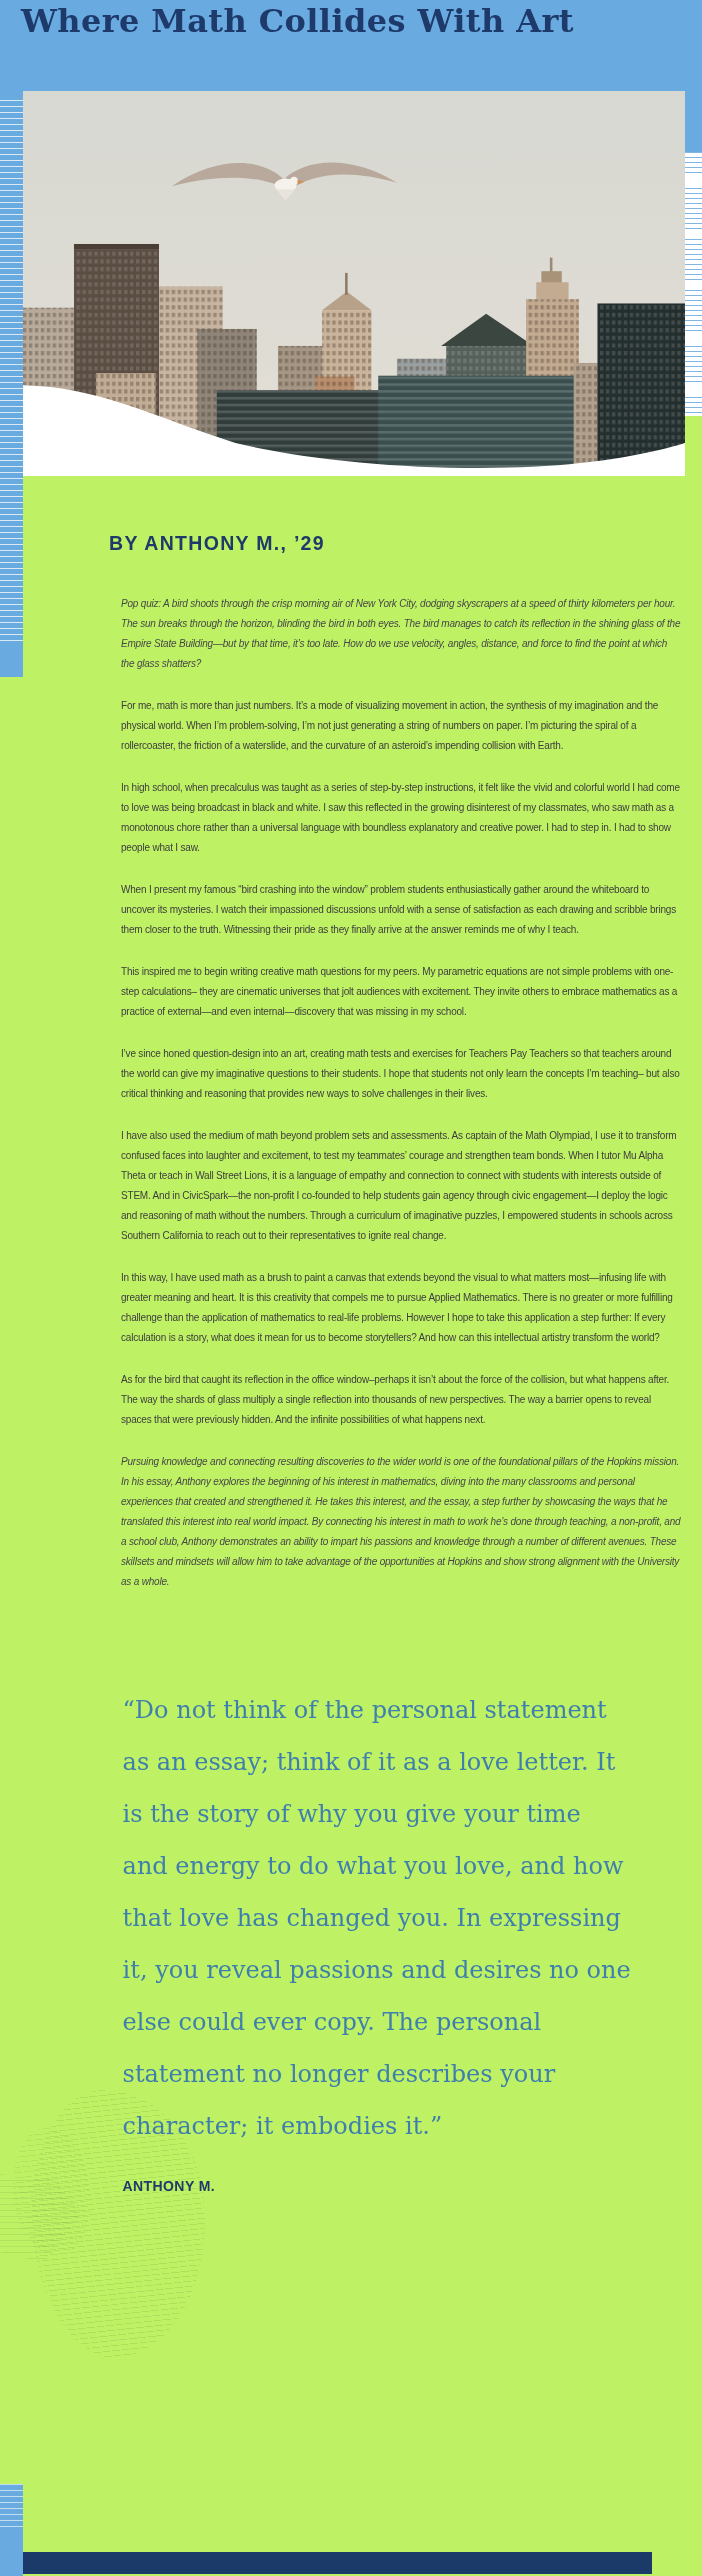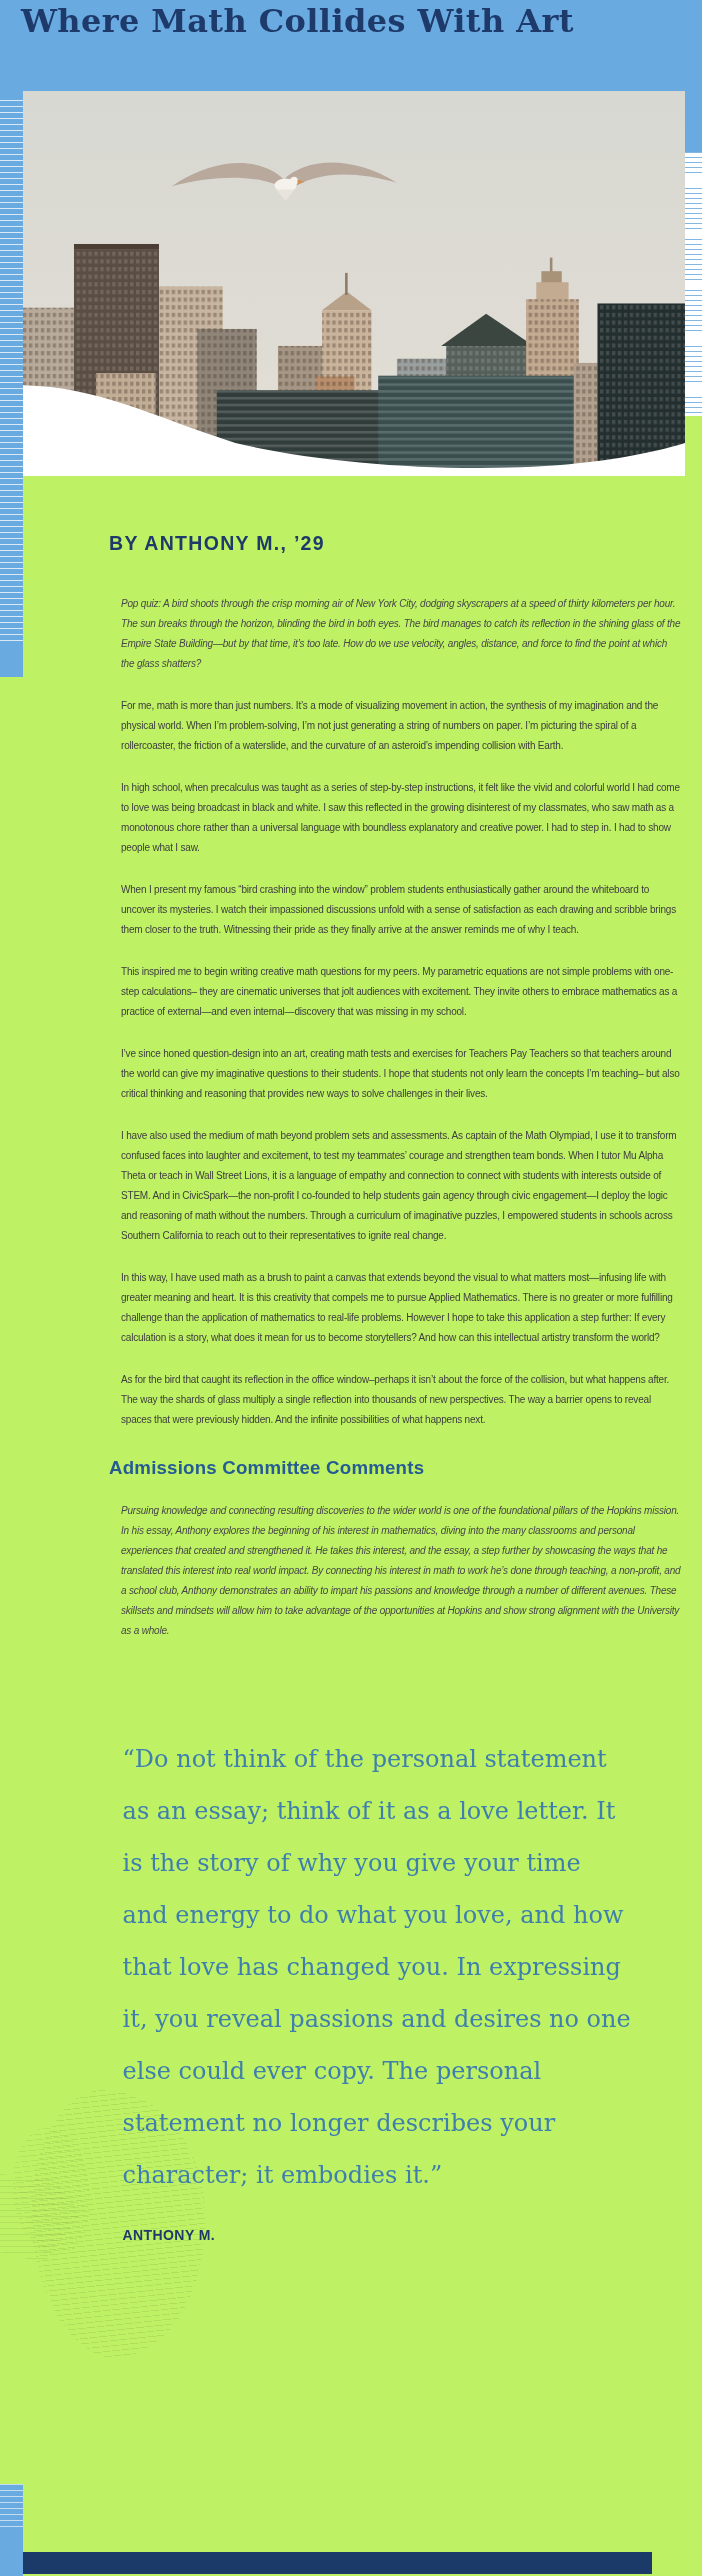--- a/index.html
+++ b/index.html
@@ -151,21 +151,20 @@
     <p class="lede">Pop quiz: A bird shoots through the crisp morning air of New York City, dodging skyscrapers at a speed of thirty kilometers per hour. The sun breaks through the horizon, blinding the bird in both eyes. The bird manages to catch its reflection in the shining glass of the Empire State Building—but by that time, it’s too late. How do we use velocity, angles, distance, and force to find the point at which the glass shatters?</p>
     <p>For me, math is more than just numbers. It’s a mode of visualizing movement in action, the synthesis of my imagination and the physical world. When I’m problem-solving, I’m not just generating a string of numbers on paper. I’m picturing the spiral of a rollercoaster, the friction of a waterslide, and the curvature of an asteroid’s impending collision with Earth.</p>
     <p>In high school, when precalculus was taught as a series of step-by-step instructions, it felt like the vivid and colorful world I had come to love was being broadcast in black and white. I saw this reflected in the growing disinterest of my classmates, who saw math as a monotonous chore rather than a universal language with boundless explanatory and creative power. I had to step in. I had to show people what I saw.</p>
     <p>When I present my famous “bird crashing into the window” problem students enthusiastically gather around the whiteboard to uncover its mysteries. I watch their impassioned discussions unfold with a sense of satisfaction as each drawing and scribble brings them closer to the truth. Witnessing their pride as they finally arrive at the answer reminds me of why I teach.</p>
     <p>This inspired me to begin writing creative math questions for my peers. My parametric equations are not simple problems with one-step calculations– they are cinematic universes that jolt audiences with excitement. They invite others to embrace mathematics as a practice of external—and even internal—discovery that was missing in my school.</p>
     <p>I’ve since honed question-design into an art, creating math tests and exercises for Teachers Pay Teachers so that teachers around the world can give my imaginative questions to their students. I hope that students not only learn the concepts I’m teaching– but also critical thinking and reasoning that provides new ways to solve challenges in their lives.</p>
     <p>I have also used the medium of math beyond problem sets and assessments. As captain of the Math Olympiad, I use it to transform confused faces into laughter and excitement, to test my teammates’ courage and strengthen team bonds. When I tutor Mu Alpha Theta or teach in Wall Street Lions, it is a language of empathy and connection to connect with students with interests outside of STEM. And in CivicSpark—the non-profit I co-founded to help students gain agency through civic engagement—I deploy the logic and reasoning of math without the numbers. Through a curriculum of imaginative puzzles, I empowered students in schools across Southern California to reach out to their representatives to ignite real change.</p>
     <p>In this way, I have used math as a brush to paint a canvas that extends beyond the visual to what matters most—infusing life with greater meaning and heart. It is this creativity that compels me to pursue Applied Mathematics. There is no greater or more fulfilling challenge than the application of mathematics to real-life problems. However I hope to take this application a step further: If every calculation is a story, what does it mean for us to become storytellers? And how can this intellectual artistry transform the world?</p>
     <p>As for the bird that caught its reflection in the office window–perhaps it isn’t about the force of the collision, but what happens after. The way the shards of glass multiply a single reflection into thousands of new perspectives. The way a barrier opens to reveal spaces that were previously hidden. And the infinite possibilities of what happens next.</p>
 
-    <h3 class="comments-heading">Admissions Committee Comments</h3>
     <p class="comment">Pursuing knowledge and connecting resulting discoveries to the wider world is one of the foundational pillars of the Hopkins mission. In his essay, Anthony explores the beginning of his interest in mathematics, diving into the many classrooms and personal experiences that created and strengthened it. He takes this interest, and the essay, a step further by showcasing the ways that he translated this interest into real world impact. By connecting his interest in math to work he’s done through teaching, a non-profit, and a school club, Anthony demonstrates an ability to impart his passions and knowledge through a number of different avenues. These skillsets and mindsets will allow him to take advantage of the opportunities at Hopkins and show strong alignment with the University as a whole.</p>
 
     <div class="pullquote">“Do not think of the personal statement as an essay; think of it as a love letter. It is the story of why you give your time and energy to do what you love, and how that love has changed you. In expressing it, you reveal passions and desires no one else could ever copy. The personal statement no longer describes your character; it embodies it.”</div>
     <div class="attribution">ANTHONY M.</div>
   </div>
 
   <div class="footer-bar"></div>
 </div>
 
 

